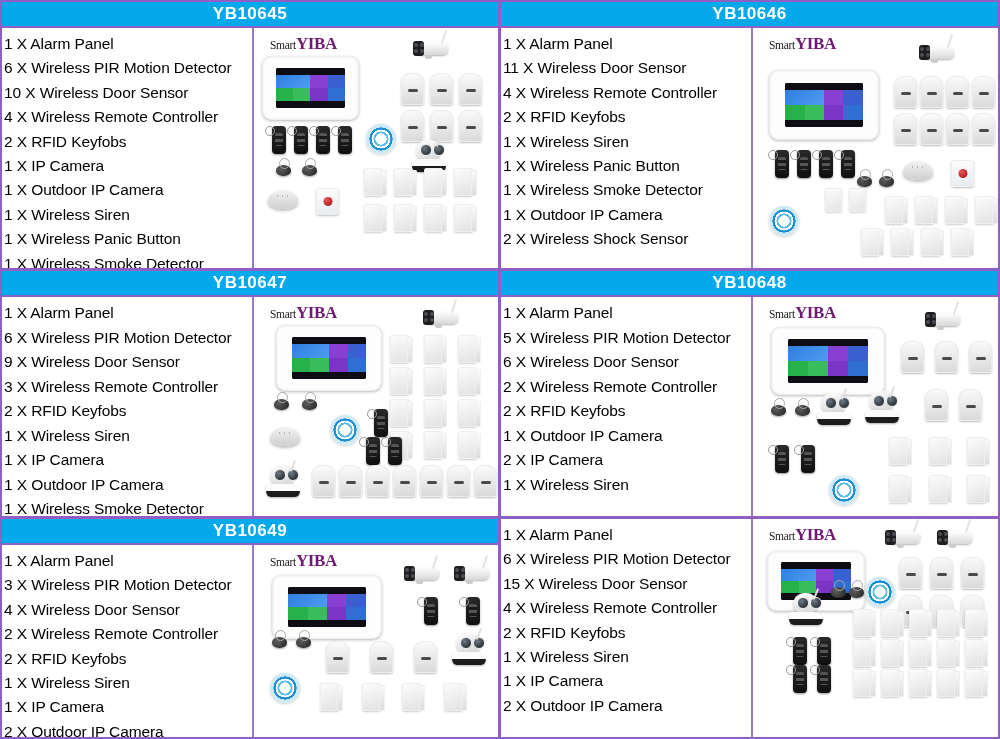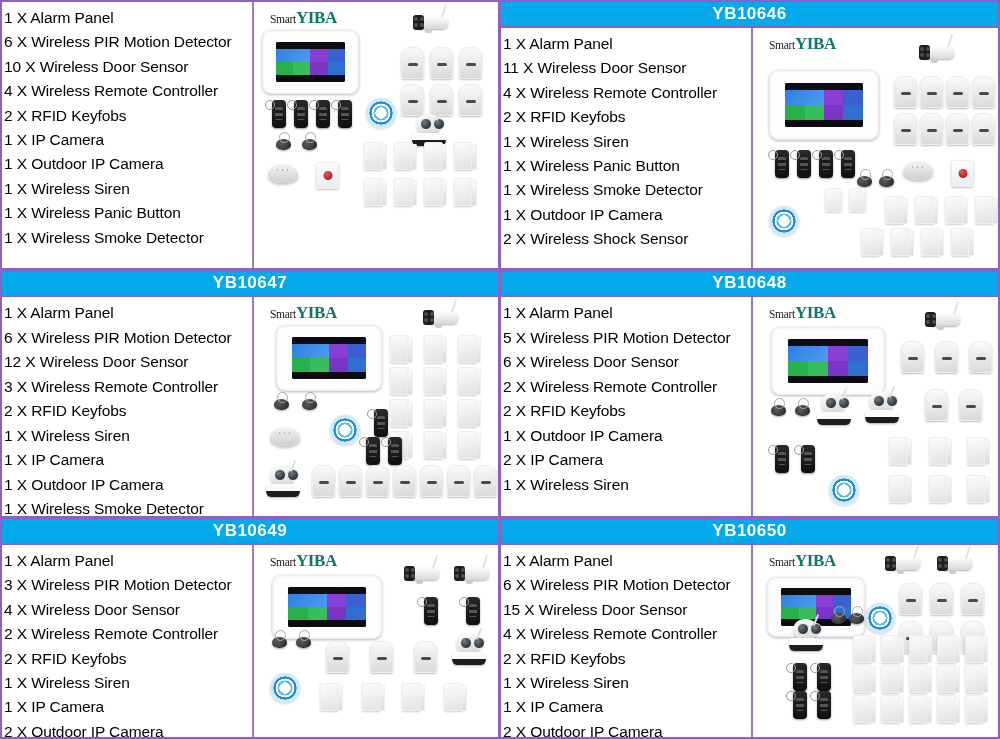--- a/index.html
+++ b/index.html
@@ -95,21 +95,21 @@
     font-family: "Liberation Serif", serif;
   }
   .logo .lg-smart {
     font-size: 11.5px;
     color: #1a1a1a;
     font-weight: normal;
     letter-spacing: -.3px;
   }
   .logo .lg-yiba {
     font-size: 17px;
-    color: #0f766e;
+    color: #701a75;
     font-weight: bold;
     letter-spacing: -.4px;
   }
 
   
   .dev { position: absolute; }
 
   
   .panel {
     background: #fdfdfd;
@@ -311,20 +311,21 @@
     border-radius: 2px; border: 1px solid #efefef;
     box-shadow: 0 1px 2px rgba(0,0,0,.18);
   }
 </style>
 </head>
 <body>
 
 <div class="grid">
 
   <div class="cell row-top col-left">
+    <div class="cell-header">YB10645</div>
     <div class="cell-body">
       <div class="spec-list">
         <div class="spec-item">1 X Alarm Panel</div>
         <div class="spec-item">6 X Wireless PIR Motion Detector</div>
         <div class="spec-item">10 X Wireless Door Sensor</div>
         <div class="spec-item">4 X Wireless Remote Controller</div>
         <div class="spec-item">2 X RFID Keyfobs</div>
         <div class="spec-item">1 X IP Camera</div>
         <div class="spec-item">1 X Outdoor IP Camera</div>
         <div class="spec-item">1 X Wireless Siren</div>
@@ -480,21 +481,21 @@
       </div>
     </div>
   </div>
 
   <div class="cell row-mid col-left">
     <div class="cell-header">YB10647</div>
     <div class="cell-body">
       <div class="spec-list">
         <div class="spec-item">1 X Alarm Panel</div>
         <div class="spec-item">6 X Wireless PIR Motion Detector</div>
-        <div class="spec-item">12 X Wireless Door Sensor</div>
+        <div class="spec-item">9 X Wireless Door Sensor</div>
         <div class="spec-item">3 X Wireless Remote Controller</div>
         <div class="spec-item">2 X RFID Keyfobs</div>
         <div class="spec-item">1 X Wireless Siren</div>
         <div class="spec-item">1 X IP Camera</div>
         <div class="spec-item">1 X Outdoor IP Camera</div>
         <div class="spec-item">1 X Wireless Smoke Detector</div>
       </div>
       <div class="photo">
         <div class="logo">
           <span class="lg-smart">Smart</span><span class="lg-yiba">YIBA</span>
@@ -714,21 +715,20 @@
         <div class="dev siren" style="left:16px;top:128px;"></div>
         <div class="dev door" style="left:66px;top:138px;"></div>
         <div class="dev door" style="left:108px;top:138px;"></div>
         <div class="dev door" style="left:148px;top:138px;"></div>
         <div class="dev door" style="left:190px;top:138px;"></div>
       </div>
     </div>
   </div>
 
   <div class="cell row-bot col-right">
-    <div class="cell-header">YB10650</div>
     <div class="cell-body">
       <div class="spec-list">
         <div class="spec-item">1 X Alarm Panel</div>
         <div class="spec-item">6 X Wireless PIR Motion Detector</div>
         <div class="spec-item">15 X Wireless Door Sensor</div>
         <div class="spec-item">4 X Wireless Remote Controller</div>
         <div class="spec-item">2 X RFID Keyfobs</div>
         <div class="spec-item">1 X Wireless Siren</div>
         <div class="spec-item">1 X IP Camera</div>
         <div class="spec-item">2 X Outdoor IP Camera</div>

